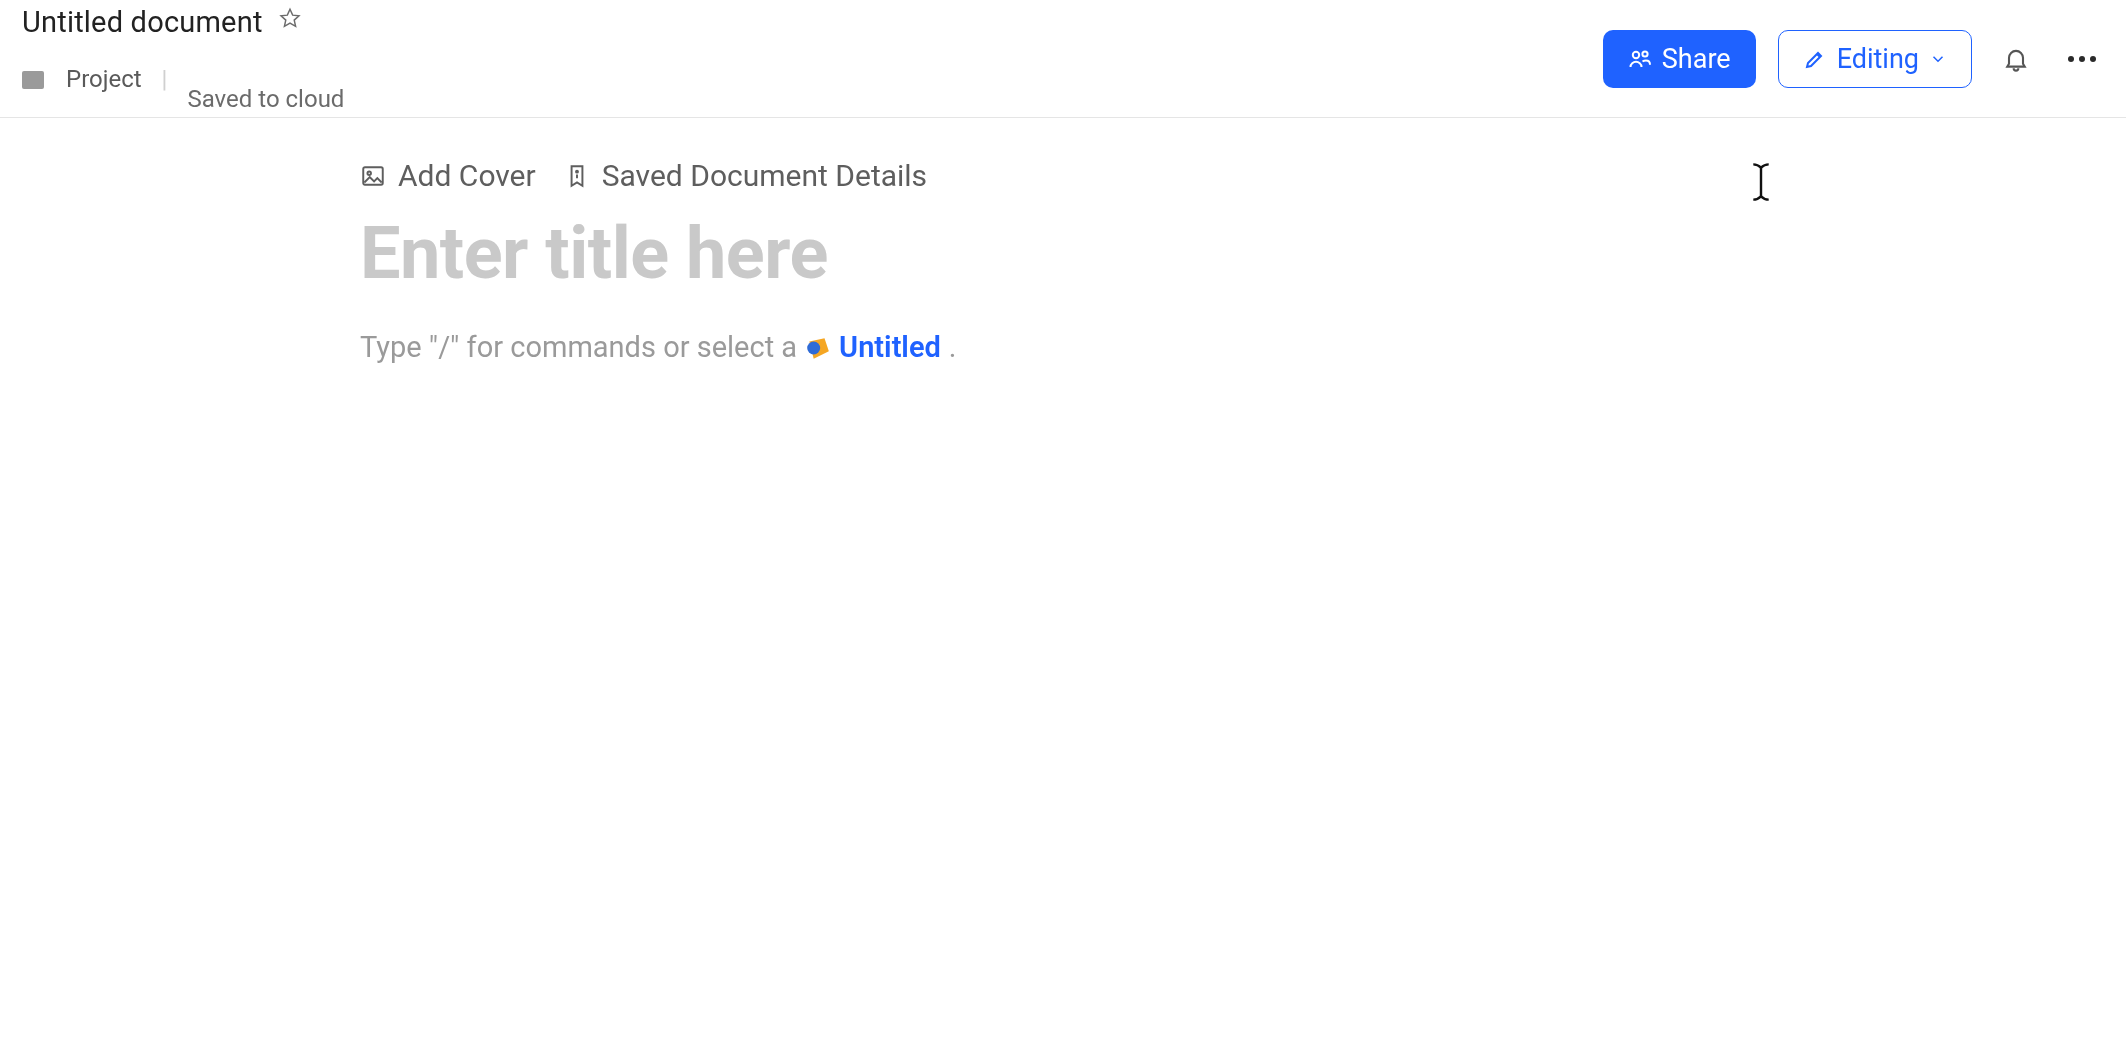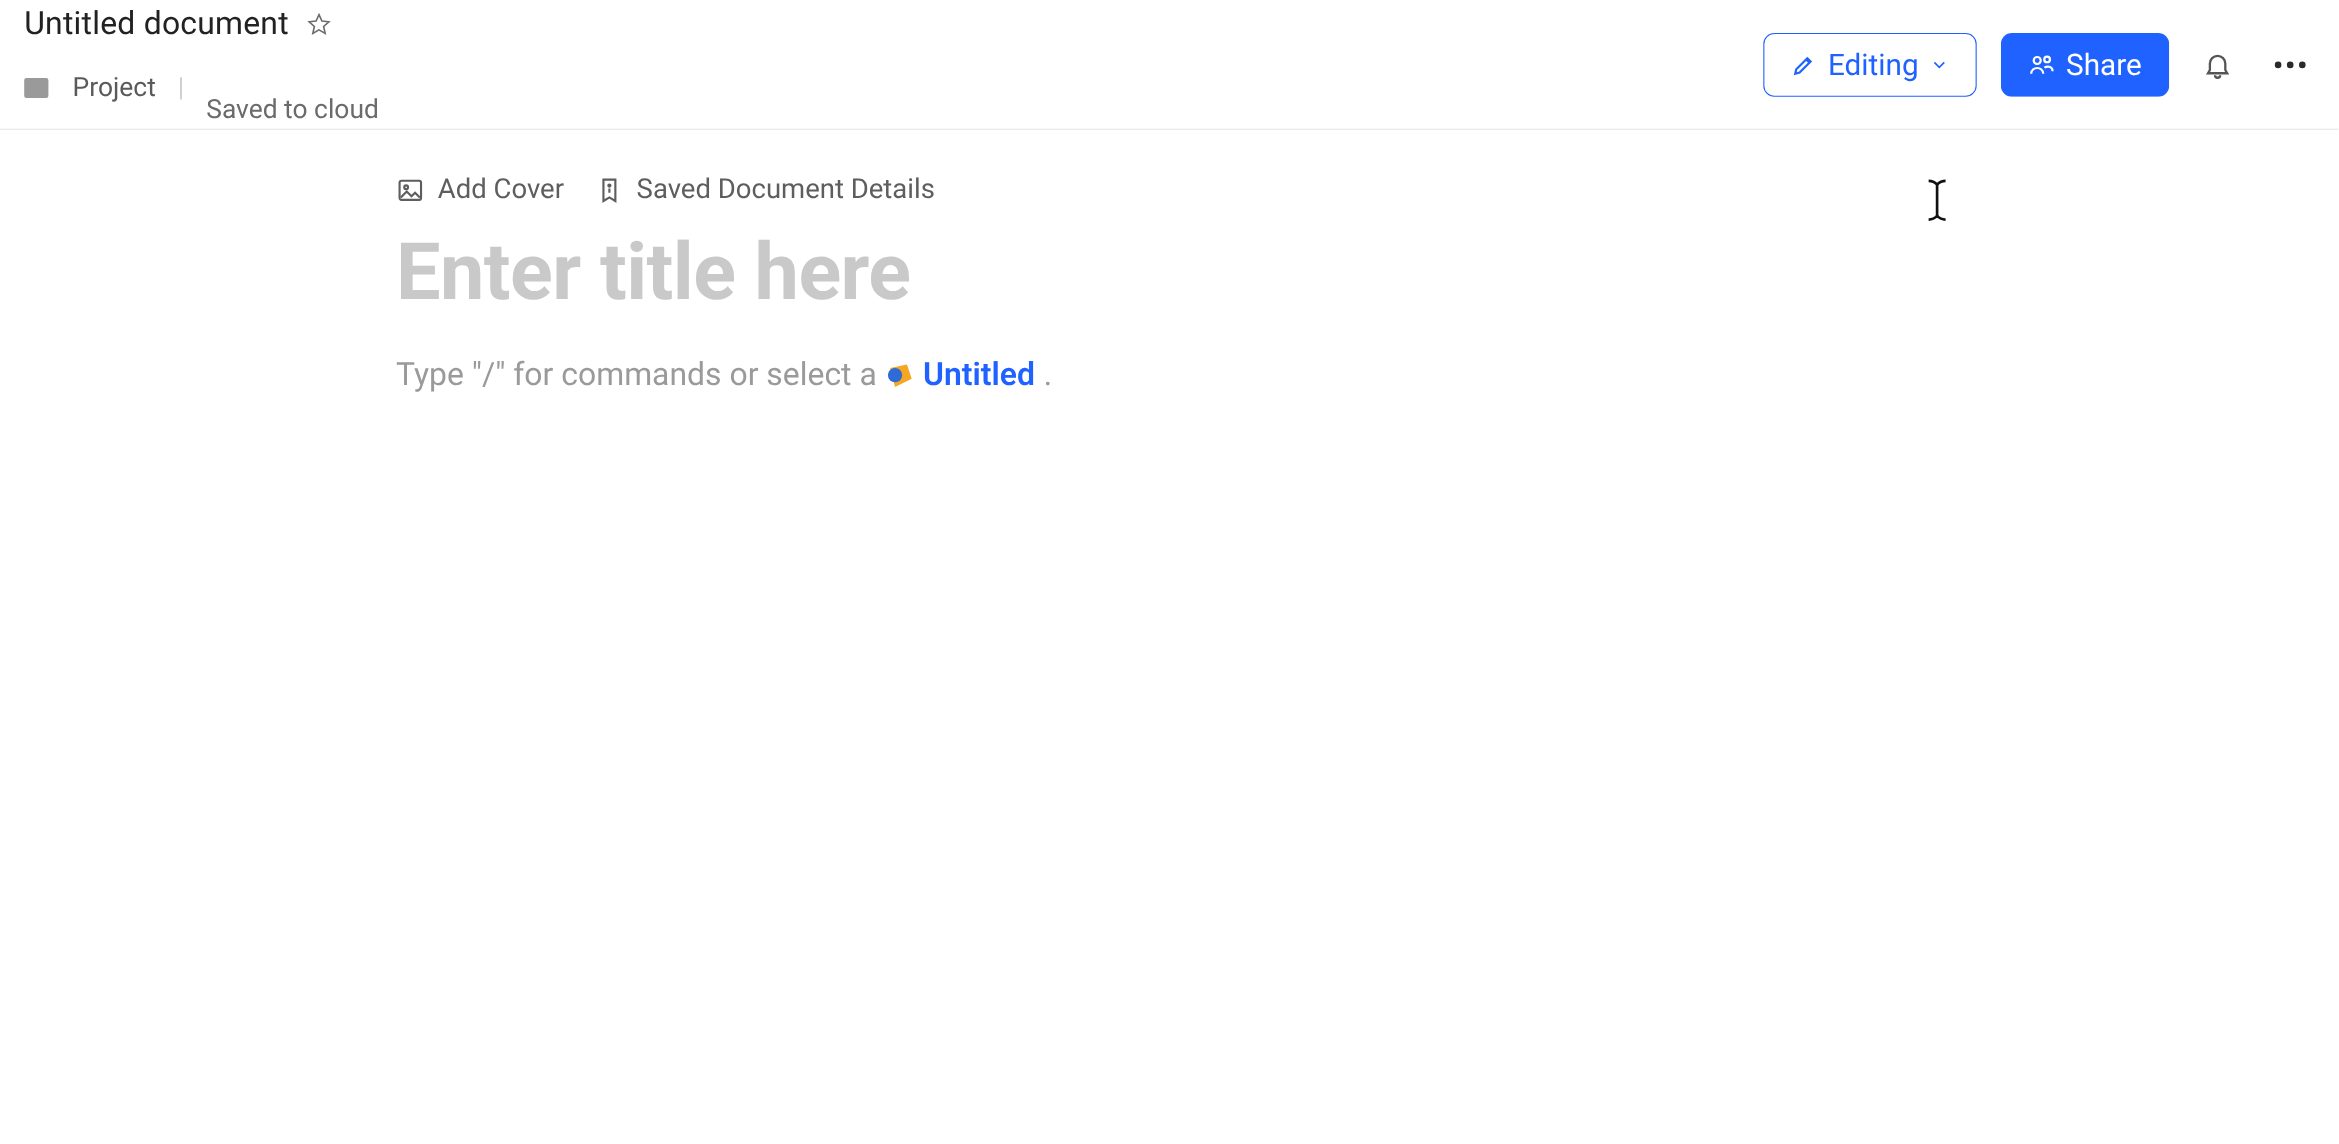--- a/index.html
+++ b/index.html
@@ -7,21 +7,21 @@
   body { width:2126px; height:1040px; overflow:hidden; }
 
   
   .header {
     display:flex; align-items:center; justify-content:space-between;
     padding: 14px 22px 14px 22px;
     border-bottom:1px solid #e5e5e5;
     height:118px;
   }
   .header-left { display:flex; flex-direction:column; gap:6px; }
-  .title-row { display:flex; align-items:center; gap:14px; }
+  .title-row { display:flex; gap:14px; }
   .doc-title { font-size:29px; font-weight:400; color:#222; letter-spacing:0.2px; }
   .star-btn { width:26px; height:26px; display:flex; align-items:center; justify-content:center; cursor:pointer; }
   .star-btn svg { width:22px; height:22px; stroke:#6b6b6b; fill:none; stroke-width:1.6; }
 
   .meta-row { display:flex; align-items:center; gap:20px; font-size:24px; color:#6b6b6b; }
   .meta-row .folder-icon { width:22px; height:18px; border-radius:2px; background:#9a9a9a; margin-right:2px; position:relative; top:1px; }
   .folder-link { color:#5a5a5a; }
   .meta-divider { color:#d0d0d0; font-size:24px; line-height:1; }
   .saved-text { color:#6b6b6b;margin-top:40px; }
 
@@ -37,21 +37,21 @@
   .icon-btn { width:44px; height:44px; display:flex; align-items:center; justify-content:center; cursor:pointer; border-radius:8px; }
   .icon-btn svg { width:28px; height:28px; stroke:#555; fill:none; stroke-width:1.8; }
   .more-dots { display:flex; gap:5px; }
   .more-dots span { width:6px; height:6px; border-radius:50%; background:#2a2a2a; }
 
   
   .doc-area { padding: 40px 0 0 0; }
   .doc-inner { max-width:1450px; margin:0 0 0 360px; position:relative; }
 
   .doc-actions { display:flex; align-items:center; gap:28px; margin-bottom:18px; }
-  .doc-action { display:flex; align-items:center; gap:12px; font-size:25px; color:#5e5e5e; cursor:pointer; }
+  .doc-action { display:flex; align-items:center; gap:12px; font-size:30px; color:#5e5e5e; cursor:pointer; }
   .doc-action svg { width:26px; height:26px; stroke:#5e5e5e; fill:none; stroke-width:1.8; }
 
   .title-input {
     width:100%; border:none; outline:none; font-size:72px; font-weight:700; color:#1f1f1f;
     background:transparent; padding:0; margin:0 0 34px 0; letter-spacing:-0.5px;
     font-family:inherit;
   }
   .title-input::placeholder { color:#c9c9c9; font-weight:700; }
 
   .slash-hint { font-size:29px; color:#9a9a9a; display:flex; align-items:center; gap:8px; }
@@ -82,39 +82,39 @@
     </div>
     <div class="meta-row">
       <span class="folder-icon"></span>
       <span class="folder-link">Project</span>
       <span class="meta-divider">|</span>
       <span class="saved-text">Saved to cloud</span>
     </div>
   </div>
 
   <div class="header-right">
+    <div class="btn btn-primary">
+      <svg viewBox="0 0 24 24">
+        <circle cx="8" cy="8" r="3.2"></circle>
+        <path d="M2.5 20c0-3.2 2.8-5.2 5.5-5.2s5.5 2 5.5 5.2"></path>
+        <circle cx="17" cy="7" r="2.6"></circle>
+        <path d="M14.5 14.5c1.2-0.8 2.5-1 3.5-1 2.2 0 4 1.6 4 4.2"></path>
+      </svg>
+      <span>Share</span>
+    </div>
+
     <div class="btn btn-outline">
       <svg viewBox="0 0 24 24">
         <path d="M4 20l1-4L15 6l3 3L8 19l-4 1z"></path>
         <path d="M14 7l3 3"></path>
       </svg>
       <span>Editing</span>
       <svg class="chevron" viewBox="0 0 24 24">
         <polyline points="6 9 12 15 18 9"></polyline>
       </svg>
-    </div>
-
-    <div class="btn btn-primary">
-      <svg viewBox="0 0 24 24">
-        <circle cx="8" cy="8" r="3.2"></circle>
-        <path d="M2.5 20c0-3.2 2.8-5.2 5.5-5.2s5.5 2 5.5 5.2"></path>
-        <circle cx="17" cy="7" r="2.6"></circle>
-        <path d="M14.5 14.5c1.2-0.8 2.5-1 3.5-1 2.2 0 4 1.6 4 4.2"></path>
-      </svg>
-      <span>Share</span>
     </div>
 
     <div class="icon-btn">
       <svg viewBox="0 0 24 24">
         <path d="M6 16V11a6 6 0 0 1 12 0v5l1.5 2.5H4.5L6 16z"></path>
         <path d="M10 20a2 2 0 0 0 4 0"></path>
       </svg>
     </div>
 
     <div class="icon-btn">

